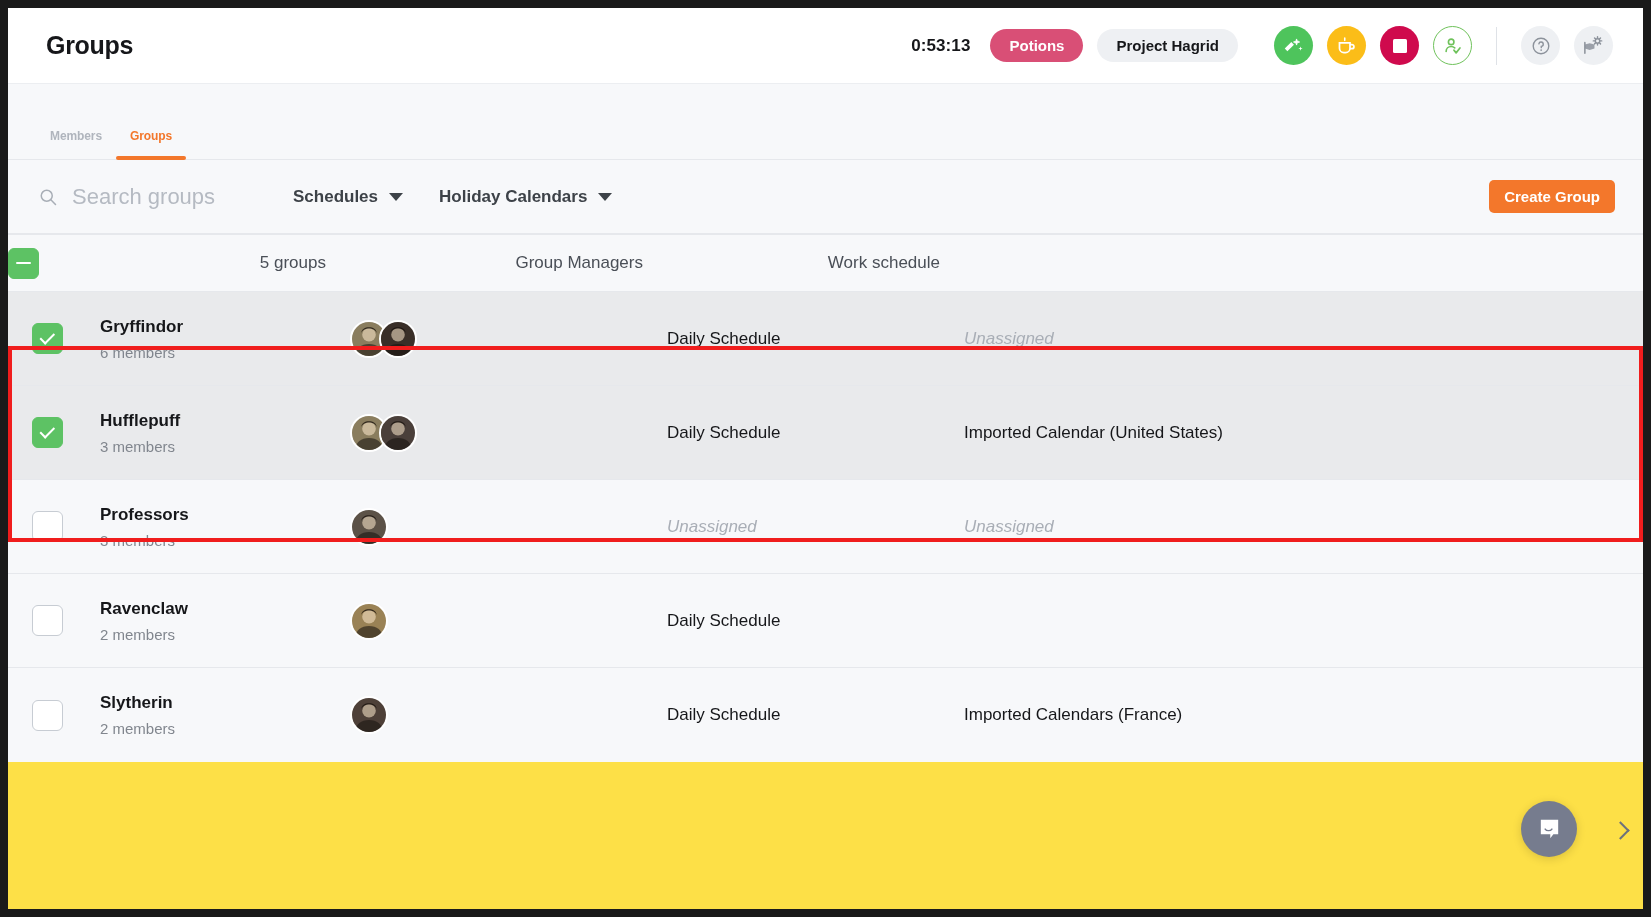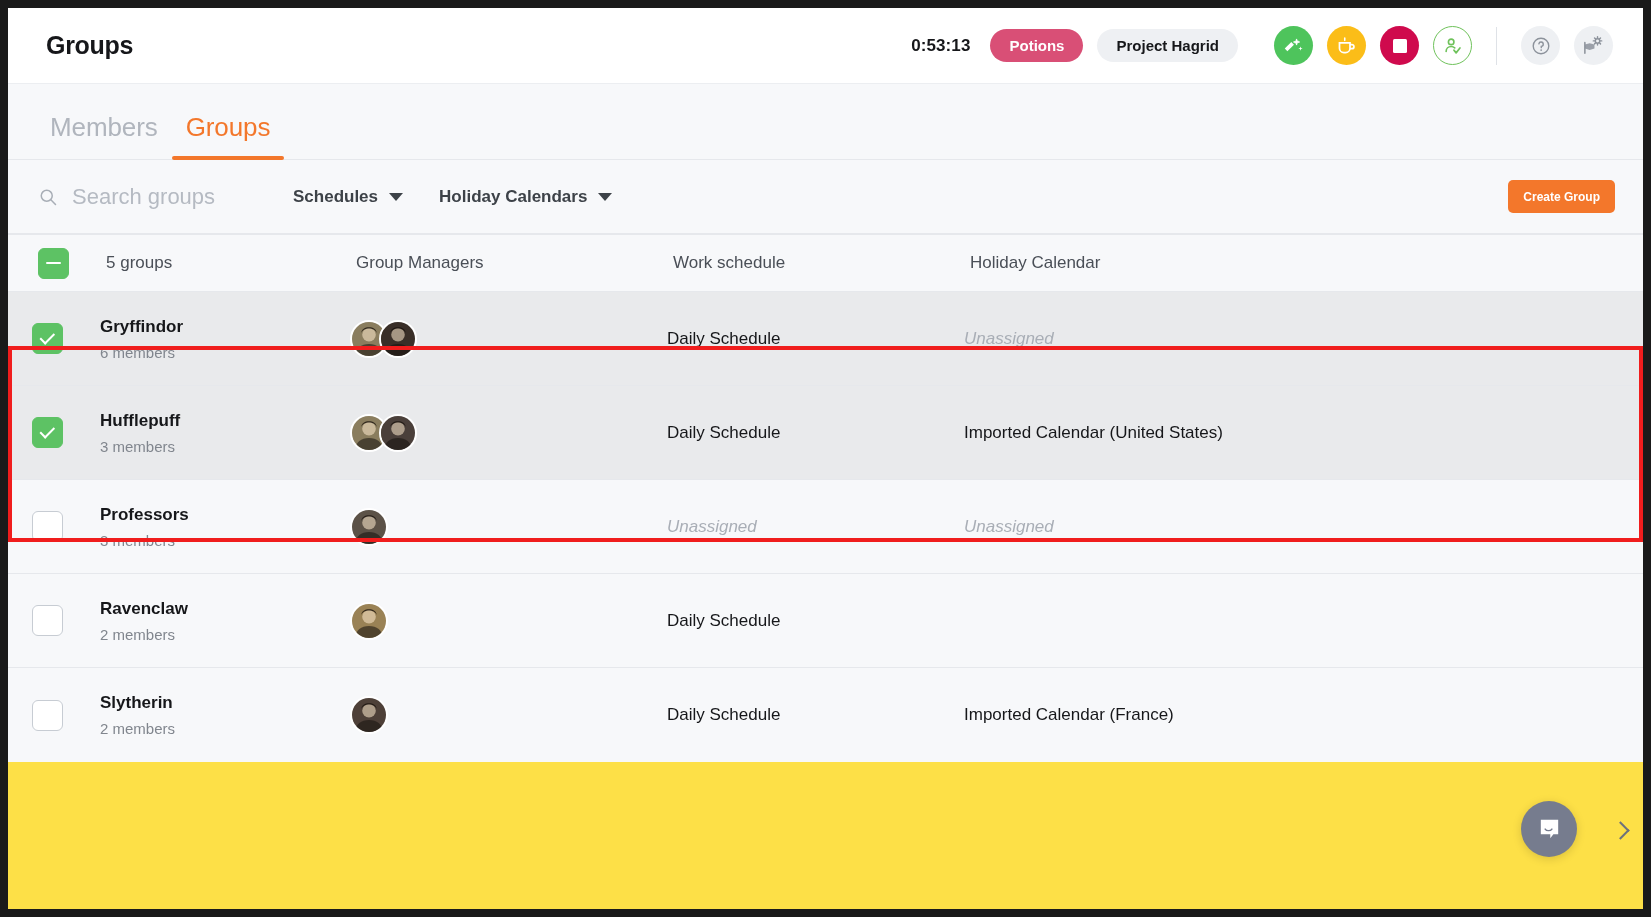--- a/index.html
+++ b/index.html
@@ -80,22 +80,22 @@
   
   .tabs {
     height: 76px;
     background: #f7f8fa;
     display: flex;
     align-items: flex-end;
     padding: 0 28px;
     border-bottom: 1px solid #e6e8ec;
   }
   .tab {
-    font-size: 26px;
-    font-weight: normal;
+    font-size: 12px;
+    font-weight: bold;
     padding: 0 14px 16px 14px;
     color: #b0b5bd;
     position: relative;
     letter-spacing: -0.1px;
   }
   .tab.active { color: #f3772b; }
   .tab.active::after {
     content: "";
     position: absolute;
     left: 0; right: 0; bottom: -1px;
@@ -137,21 +137,21 @@
   }
   .create-btn {
     margin-left: auto;
     background: #f3772b;
     color: #fff;
     border: none;
     border-radius: 5px;
     height: 33px;
     padding: 0 15px;
     font-family: "Liberation Sans", sans-serif;
-    font-size: 12px;
+    font-size: 15px;
     font-weight: bold;
     cursor: pointer;
     white-space: nowrap;
   }
 
   
   .actionbar {
     height: 68px;
     background: #f7f8fa;
     display: flex;
@@ -198,21 +198,21 @@
     display: block;
   }
 
   
   .table { background: #f7f8fa; position: relative; }
   .thead {
     display: flex; align-items: center;
     height: 58px;
     border-top: 1px solid #e6e8ec;
     border-bottom: 1px solid #e6e8ec;
-    padding-left: 30px;
+    text-align: right;
   }
   .th {
     font-size: 17px; color: #4a4f57; font-weight: normal;
   }
   .cb-col { width: 68px; flex: 0 0 68px; }
   .name-col { width: 250px; flex: 0 0 250px; }
   .mgr-col { width: 317px; flex: 0 0 317px; }
   .sched-col { width: 297px; flex: 0 0 297px; }
   .cal-col { flex: 1 1 auto; }
 
@@ -408,21 +408,20 @@
 
     <div class="thead">
       <div class="cb-col">
         <div class="checkbox indeterminate">
           <span class="dash"></span>
         </div>
       </div>
       <div class="th name-col">5 groups</div>
       <div class="th mgr-col">Group Managers</div>
       <div class="th sched-col">Work schedule</div>
-      <div class="th cal-col">Holiday Calendar</div>
     </div>
 
     <div id="rows-container">
         <div class="row selected">
           <div class="cb-col">
             <div class="checkbox checked">
               <span class="tick"></span>
             </div>
           </div>
           <div class="name-col">
@@ -534,21 +533,21 @@
             <div class="avatar">
               <svg viewBox="0 0 40 40">
                 <rect width="40" height="40" fill="#4e4038"></rect>
                 <circle cx="20" cy="15" r="8" fill="rgba(255,235,205,0.55)"></circle>
                 <path d="M4 40 c0-9 7-14 16-14 s16 5 16 14 Z" fill="rgba(20,16,12,0.55)"></path>
                 <path d="M11 13 c2-7 16-7 18 0 c0 -9 -18 -9 -18 0 Z" fill="rgba(25,18,12,0.8)"></path>
               </svg>
             </div>
           </div>
           <div class="sched-col cell-text">Daily Schedule</div>
-          <div class="cal-col cell-text">Imported Calendar (France)</div>
+          <div class="cal-col cell-text">Imported Calendars (France)</div>
         </div>
       </div>
 
     <div class="redbox" id="redbox" style="top: 112px; height: 196px; border-color: rgb(240, 29, 29);"></div>
   </div>
 
   <div class="chat-fab">
     <svg width="27" height="27" viewBox="0 0 28 28">
       <path d="M5 4 h18 v15 h-5 l-3.2 4.2 v-4.2 H5 Z" fill="#ffffff"></path>
       <path d="M9.5 13.6 c1.3 2.1 5.7 2.1 7 0" fill="none" stroke="#767c8e" stroke-width="1.5" stroke-linecap="round"></path>

